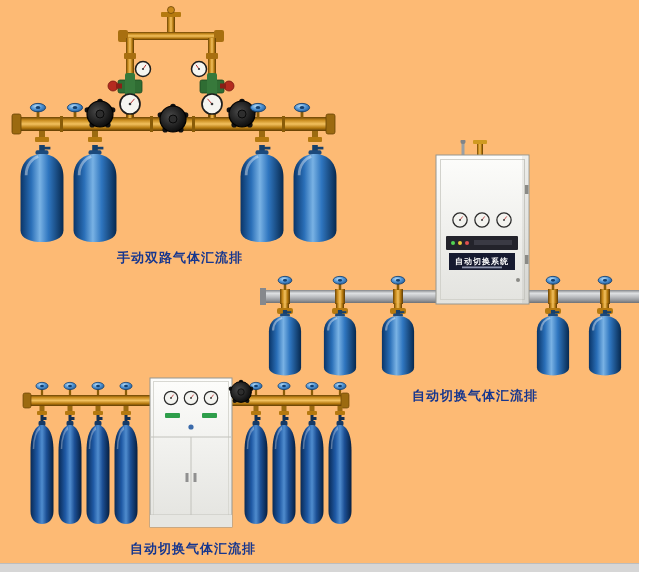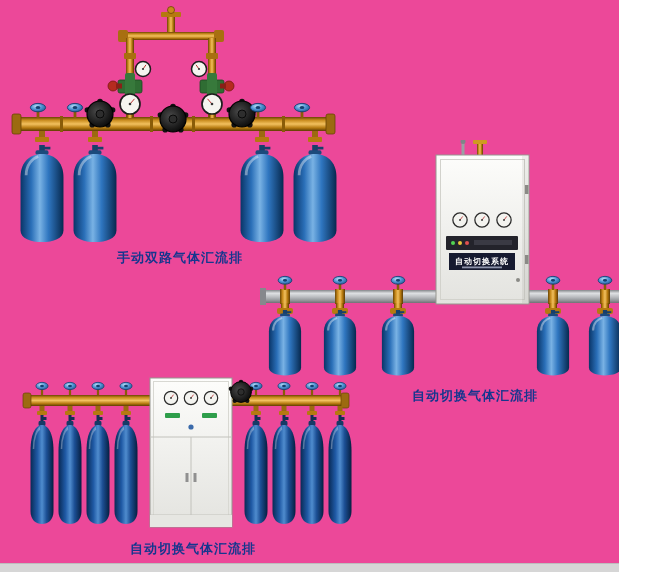--- a/index.html
+++ b/index.html
@@ -1,17 +1,17 @@
 <!DOCTYPE html>
 <html><head>
 <meta charset="utf-8">
 <style>
   html,body{margin:0;padding:0;background:#fff;}
-  .page{position:relative;width:591px;height:572px;background:#ec4899;overflow:hidden;
-        font-family:"DejaVu Sans",sans-serif;padding-left:28px;}
+  .page{position:relative;width:639px;height:572px;background:#fdba74;overflow:hidden;
+        font-family:"DejaVu Sans",sans-serif;}
   .fig{position:absolute;}
   .fig1{left:10px;top:5px;}
   .fig2{left:260px;top:140px;}
   .fig3{left:18px;top:375px;}
   .caption{position:absolute;width:240px;text-align:center;
            font-weight:bold;font-size:13px;letter-spacing:1px;color:#16368e;}
   .cap1{left:60px;top:249px;}
   .cap2{left:355px;top:387px;}
   .cap3{left:73px;top:540px;}
   .footer-strip{position:absolute;left:0;top:563px;width:662px;height:9px;

